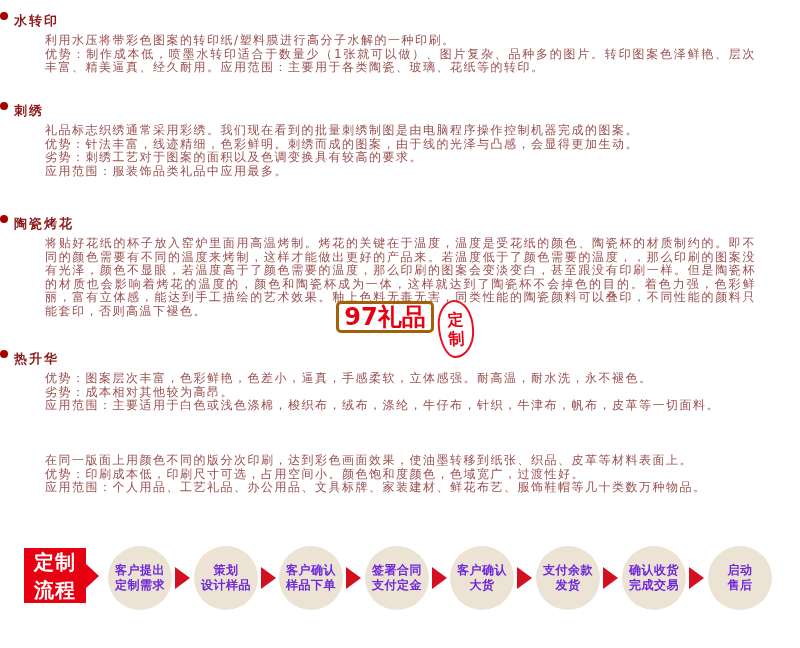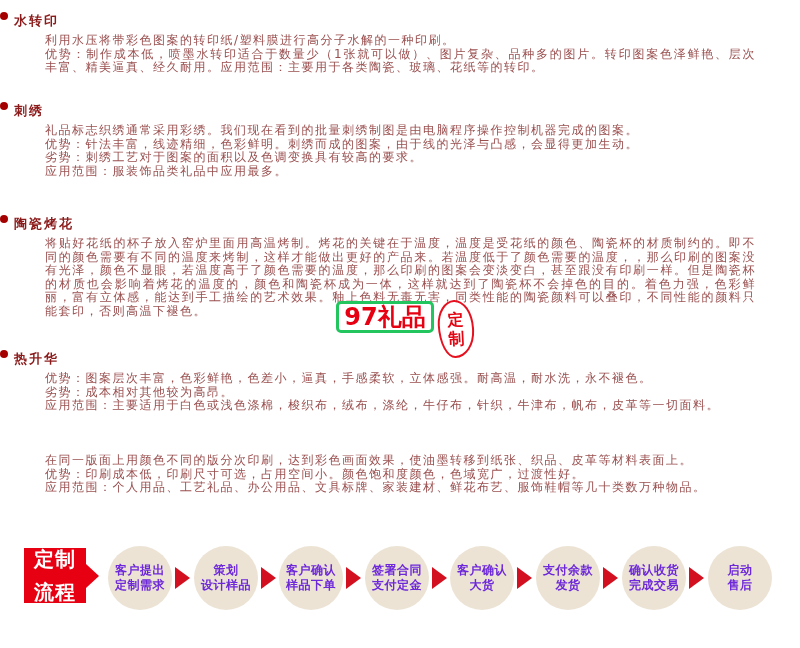--- a/index.html
+++ b/index.html
@@ -14,33 +14,33 @@
   #s4{top:350px}
   #s5{top:448px}
   .sec-head{display:flex;align-items:flex-start;height:16px;}
   .bullet{width:8px;height:8px;border-radius:50%;background:#a40000;flex:0 0 auto;}
   .sec-title{margin-left:6px;font-size:13px;font-weight:bold;color:#8b1a1a;letter-spacing:2px;}
   .sec-body{margin:6px 44px 0 45px;font-size:12px;line-height:13.5px;color:#9a4f4f;
             letter-spacing:1.5px;text-align:justify;white-space:pre-line;}
 
   
   .logo-box{position:absolute;left:336px;top:301px;width:92px;height:26px;z-index:5;
-            border:3px solid #22c55e;border-radius:5px;background:rgba(255,255,255,0.78);
+            border:3px solid #a16207;border-radius:5px;background:rgba(255,255,255,0.78);
             display:flex;align-items:center;justify-content:center;
             font-size:24px;font-weight:bold;color:#e60012;letter-spacing:0px;}
   .seal{position:absolute;left:438px;top:300px;width:32px;height:54px;z-index:5;
         border:2px solid #e6101e;border-radius:48% 52% 55% 45% / 42% 50% 46% 58%;
         transform:rotate(-3deg);display:flex;align-items:center;justify-content:center;
         font-size:16px;line-height:19px;font-weight:bold;color:#e30613;
         white-space:pre-line;text-align:center;background:rgba(255,255,255,0.6);}
 
   
   .flow-box{position:absolute;left:24px;top:548px;width:62px;height:55px;background:#e60012;
             display:flex;align-items:center;justify-content:center;z-index:2;
-            color:#ffffff;font-size:20px;line-height:33px;font-weight:bold;
+            color:#ffffff;font-size:20px;line-height:28px;font-weight:bold;
             letter-spacing:1px;white-space:pre-line;text-align:center;}
   .flow-box::after{content:"";position:absolute;left:62px;top:50%;margin-top:-12px;
             width:0;height:0;border-top:12px solid transparent;border-bottom:12px solid transparent;
             border-left:13px solid #e60012;}
   .circle{position:absolute;top:546px;width:64px;height:64px;border-radius:50%;background:#ece3d5;
           display:flex;align-items:center;justify-content:center;
           font-size:12px;line-height:15px;font-weight:bold;color:#6d28d9;
           white-space:pre-line;text-align:center;letter-spacing:0.5px;}
   .c1{left:108px}.c2{left:194px}.c3{left:279px}.c4{left:365px}
   .c5{left:450px}.c6{left:536px}.c7{left:622px}.c8{left:708px}

